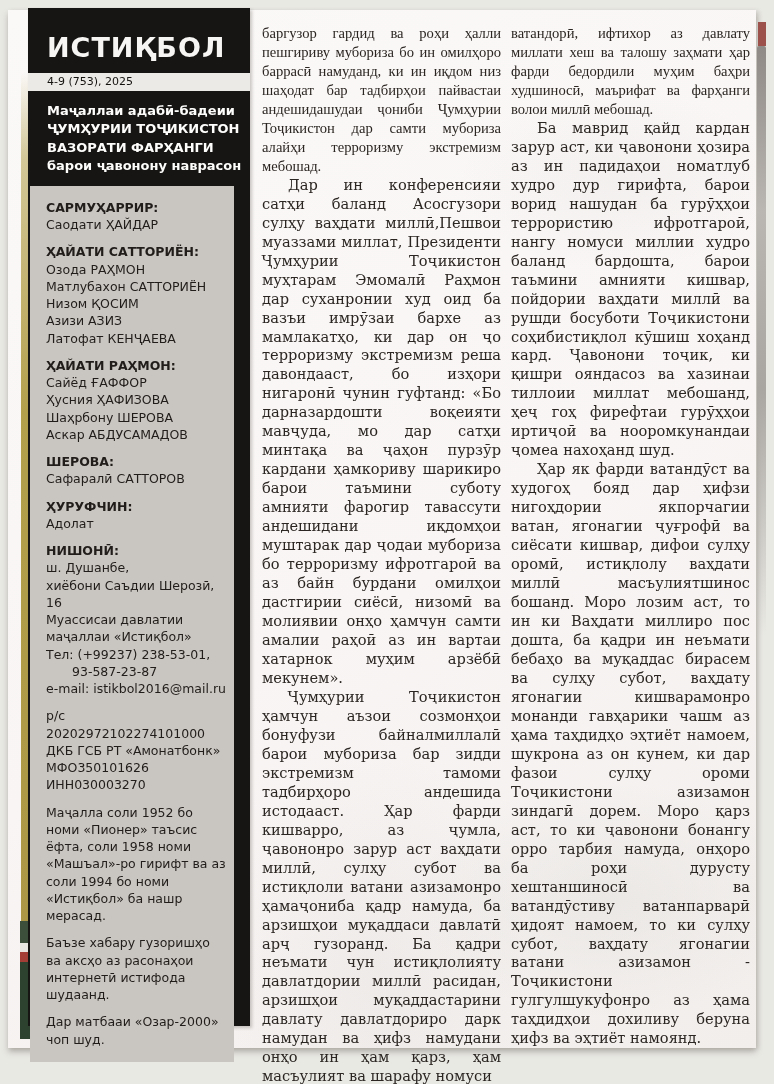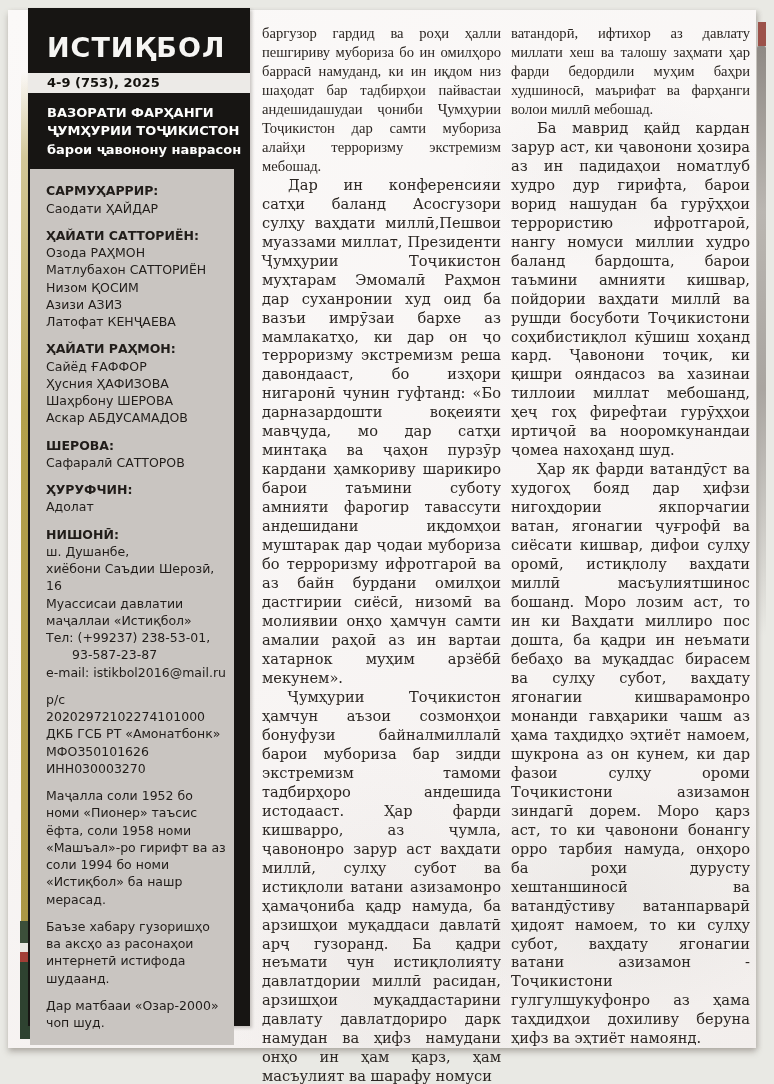--- a/index.html
+++ b/index.html
@@ -42,21 +42,21 @@
     position:absolute; left:28px; top:8px; width:222px; height:1018px;
     background:#171513; display:flex; flex-direction:column;
     box-shadow:2px 2px 3px rgba(60,50,45,.25);
   }
   .mast-title {
     margin:24px 0 0 0; padding-left:19px;
     font-size:27px; font-weight:bold; letter-spacing:1px; color:#f6f5f3;
   }
   .issue-strip {
     margin-top:10px; background:#eceae7; padding:2px 0 3px 19px;
-    font-size:13px; font-weight:bold; color:#14120e;
+    font-size:11px; font-weight:normal; color:#14120e;
   }
   .mast-desc { padding:11px 6px 0 19px; color:#fdfdfc; font-size:13px; font-weight:bold; line-height:1.42; }
   .divider-band { margin-top:10px; height:11px; background:#a7a3a0; }
   .panel {
     flex:1; background:#c9c5c1; margin:0 16px 0 2px;
     padding:13px 8px 14px 16px;
     font-size:12.5px; line-height:1.38; color:#211d1a;
   }
   .sec { margin-top:10px; }
   .sec:first-child { margin-top:0; }
@@ -88,22 +88,23 @@
   <div class="sg3"></div>
   <div class="sg4"></div>
 </div>
 <div class="spine"></div>
 <div class="spine-red"></div>
 
 <aside class="sidebar">
   <h1 class="mast-title">ИСТИҚБОЛ</h1>
   <div class="issue-strip">4-9 (753), 2025</div>
   <div class="mast-desc">
+    <div>Маҷаллаи адабӣ-бадеии</div>
+    <div>ҶУМҲУРИИ ТОҶИКИСТОН</div>
     <div>ВАЗОРАТИ ФАРҲАНГИ</div>
-    <div>ҶУМҲУРИИ ТОҶИКИСТОН</div>
     <div>барои ҷавонону наврасон</div>
   </div>
   <div class="divider-band"></div>
 
   <div class="panel">
     <div class="sec">
       <div class="sec-h">САРМУҲАРРИР:</div>
       <div>Саодати ҲАЙДАР</div>
     </div>
     <div class="sec">

